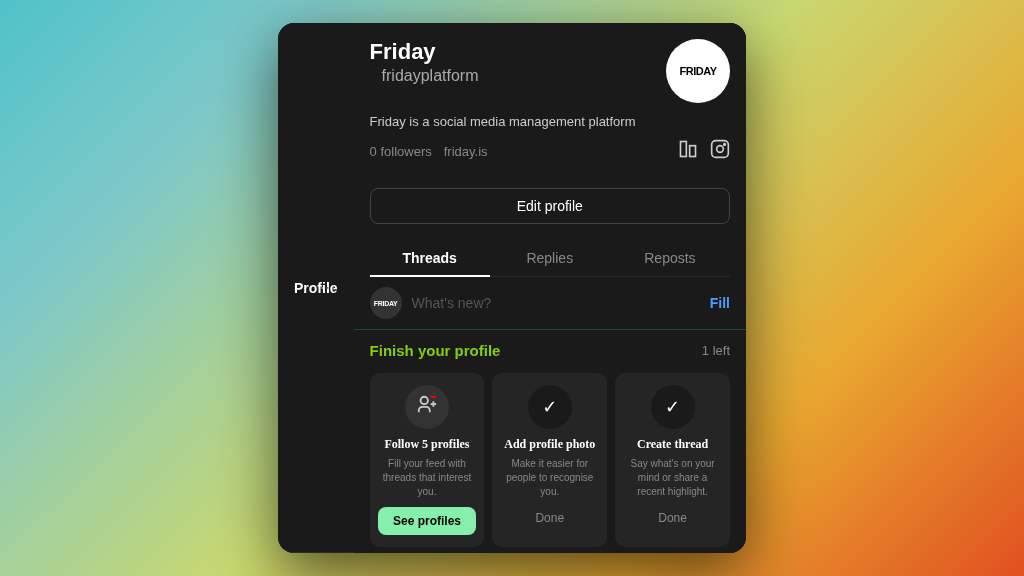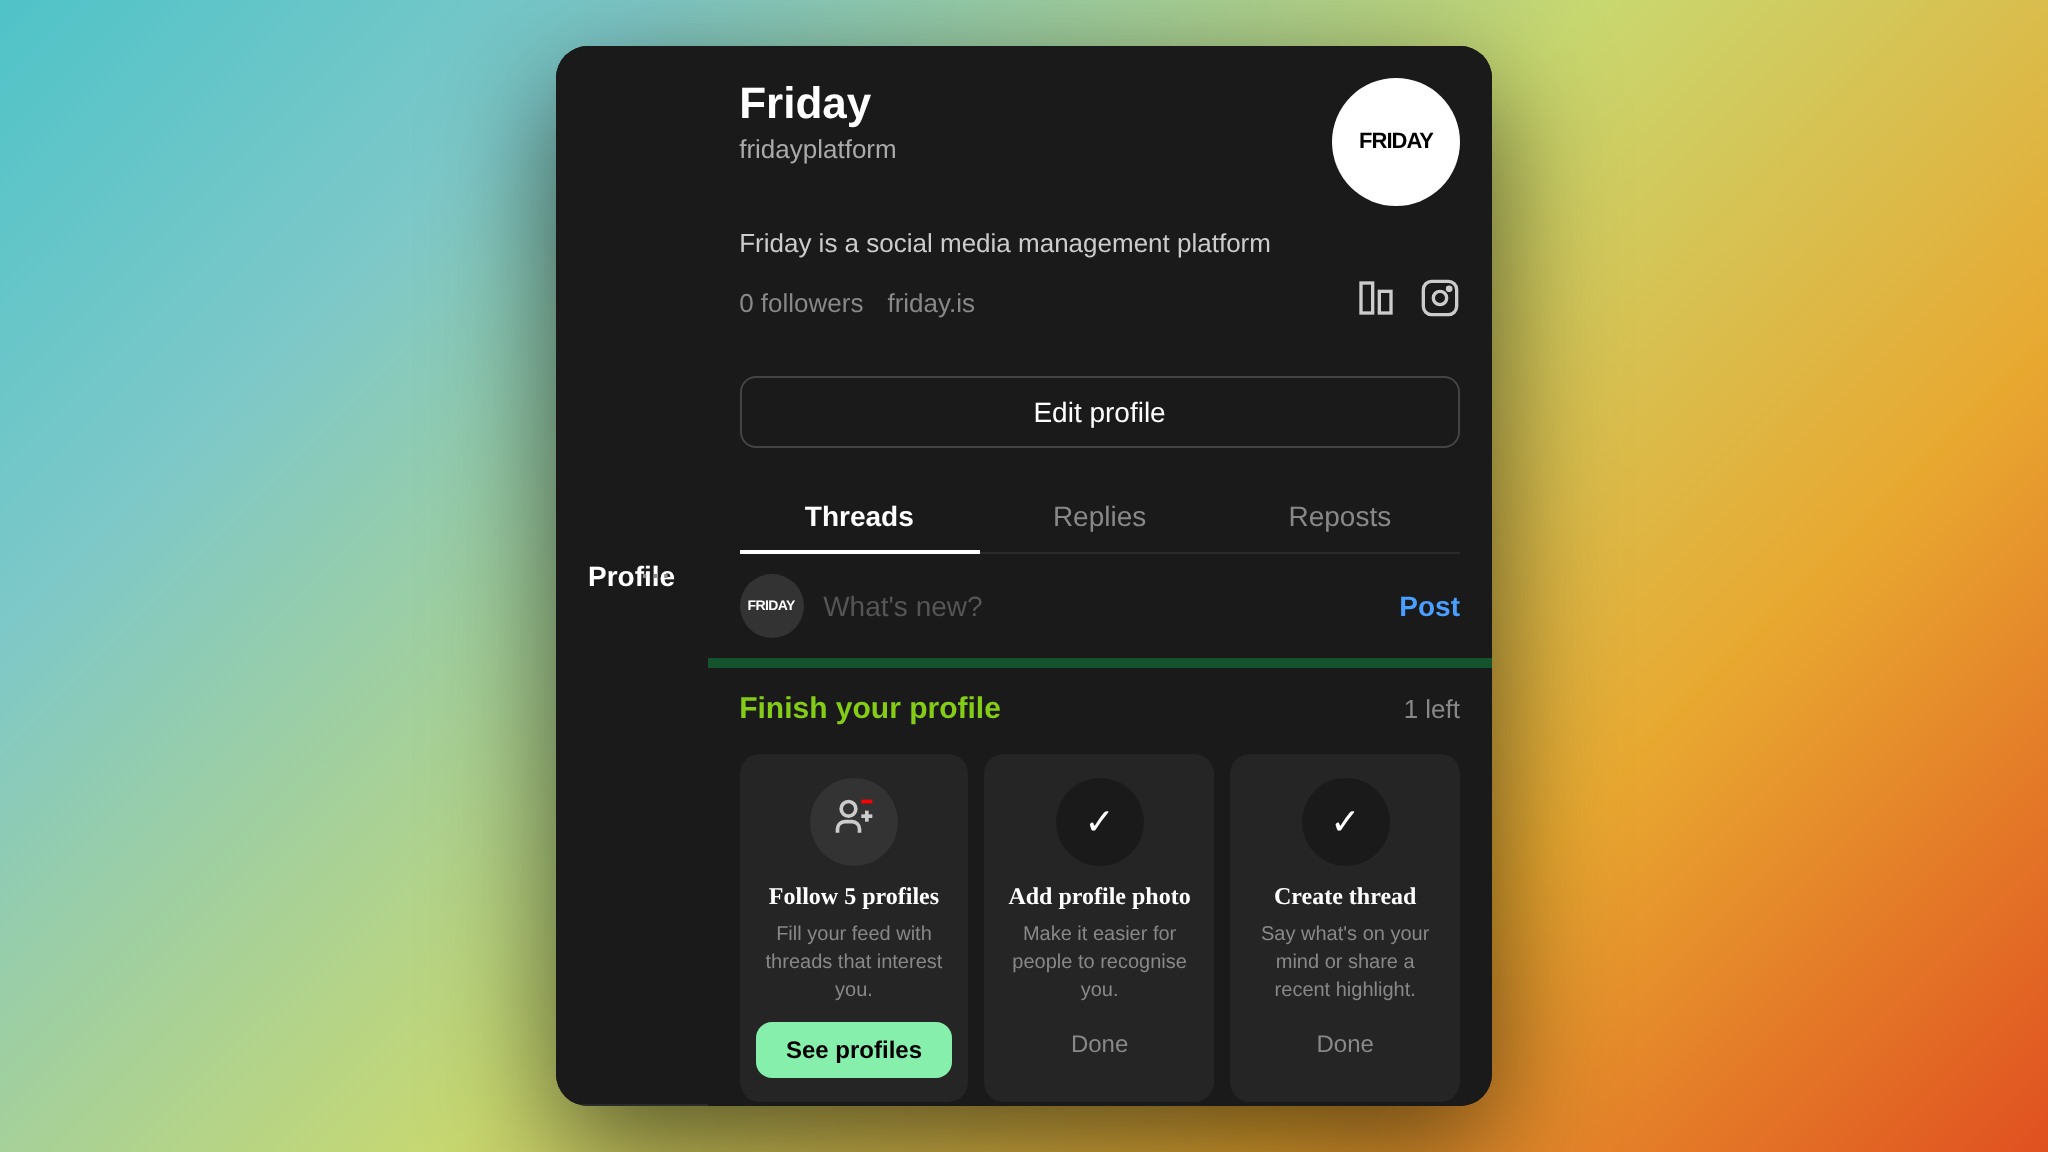--- a/index.html
+++ b/index.html
@@ -82,22 +82,23 @@
 
     .profile-name {
       color: #fff;
       font-size: 22px;
       font-weight: 700;
       line-height: 1.2;
     }
 
     .profile-handle {
       color: #aaa;
-      font-size: 13px;
+      font-size: 16px;
       margin-top: 2px;
+      margin-left: 12px;
     }
 
     .profile-avatar {
       width: 64px;
       height: 64px;
       border-radius: 50%;
       background: #fff;
       display: flex;
       align-items: center;
       justify-content: center;
@@ -194,21 +195,21 @@
       right: 0;
       height: 2px;
       background: #fff;
     }
 
     
     .post-input-area {
       display: flex;
       align-items: center;
       padding: 10px 16px;
-      border-bottom: 5px solid #14532d;
+      border-bottom: 1px solid #14532d;
     }
 
     .post-avatar {
       width: 32px;
       height: 32px;
       border-radius: 50%;
       background: #333;
       display: flex;
       align-items: center;
       justify-content: center;
@@ -389,21 +390,21 @@
         <div class="tab">Replies</div>
         <div class="tab">Reposts</div>
       </div>
     </div>
 
     <div class="post-input-area">
       <div class="post-avatar">
         <span class="post-avatar-inner">FRIDAY</span>
       </div>
       <span class="post-placeholder">What's new?</span>
-      <button class="post-btn">Post</button>
+      <button class="post-btn">Fill</button>
     </div>
 
     <div class="finish-profile">
       <div class="finish-header">
         <span class="finish-title">Finish your profile</span>
         <span class="finish-count">1 left</span>
       </div>
 
       <div class="finish-items">
 

